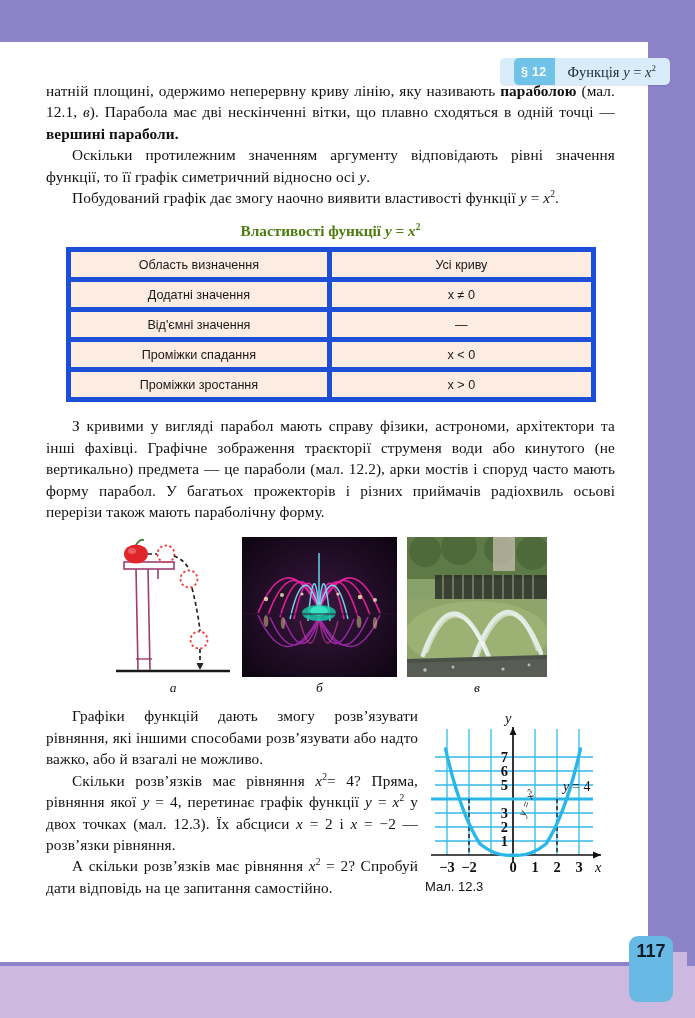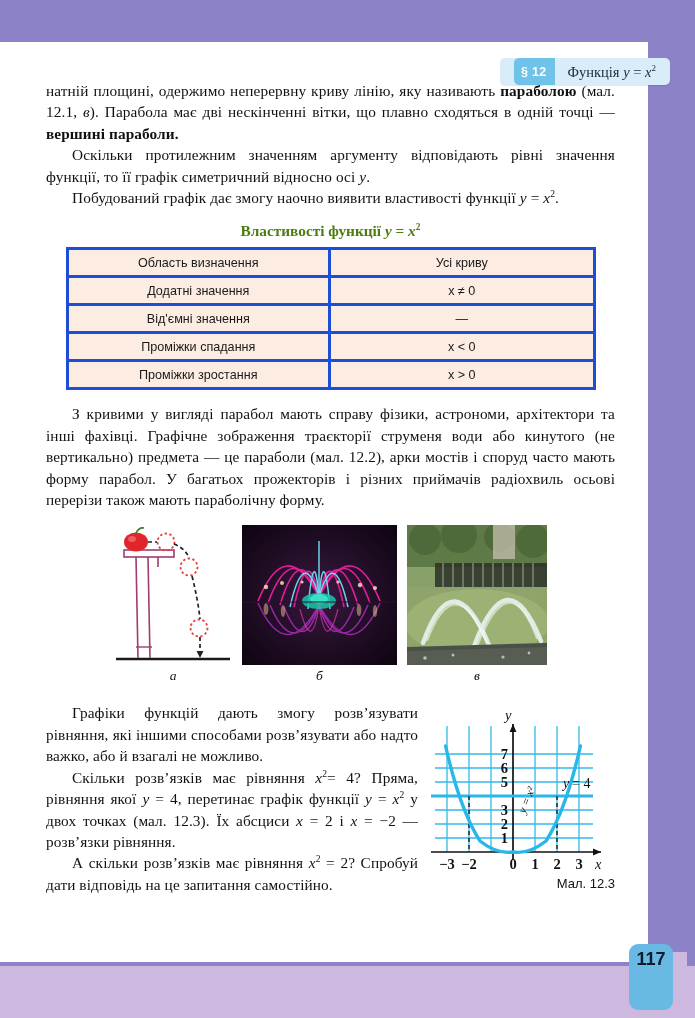--- a/index.html
+++ b/index.html
@@ -122,21 +122,21 @@
   .table-title sup { font-size: 9.5px; vertical-align: super; line-height: 0; }
 
   table.props {
     border-collapse: collapse;
     width: 530px;
     margin: 0 auto;
     background: #fcece1;
     font-family: "Liberation Sans", sans-serif;
   }
   table.props td {
-    border: 3px solid #1d4ed8;
+    border: 5px solid #1d4ed8;
     height: 23px;
     font-size: 12.6px;
     color: #1a1a1a;
     text-align: center;
     padding: 1px 4px;
     margin-left: 25px;
   }
   table.props td.col-a { width: 262px; }
   table.props td.col-b { width: 266px; }
 
@@ -165,39 +165,39 @@
     text-align: center;
     font-family: "Liberation Sans", sans-serif;
     font-size: 13px;
     margin-top: 1px;
     color: #111;
   }
 
   
   .lower {
     display: flex;
-    margin-top: 18px;
+    margin-top: 9px;
     align-items: flex-start;
   }
   .lower-text { width: 378px; }
   .lower-fig { width: 190px; margin-left: 7px; position: relative; }
 
   .graph-caption {
-    text-align: right;
+    text-align: left;
     font-family: "Liberation Sans", sans-serif;
     font-size: 13px;
     color: #111;
     margin-top: 2px;
   }
 
   
   .page-num {
     position: absolute;
     right: 22px;
-    bottom: 8px;
+    bottom: 16px;
     width: 44px;
     height: 66px;
     background: #68b9e3;
     border-radius: 9px 9px 9px 9px;
     color: #0d1b2a;
     font-family: "Liberation Sans", sans-serif;
     font-weight: bold;
     font-size: 18px;
     display: flex;
     justify-content: center;

